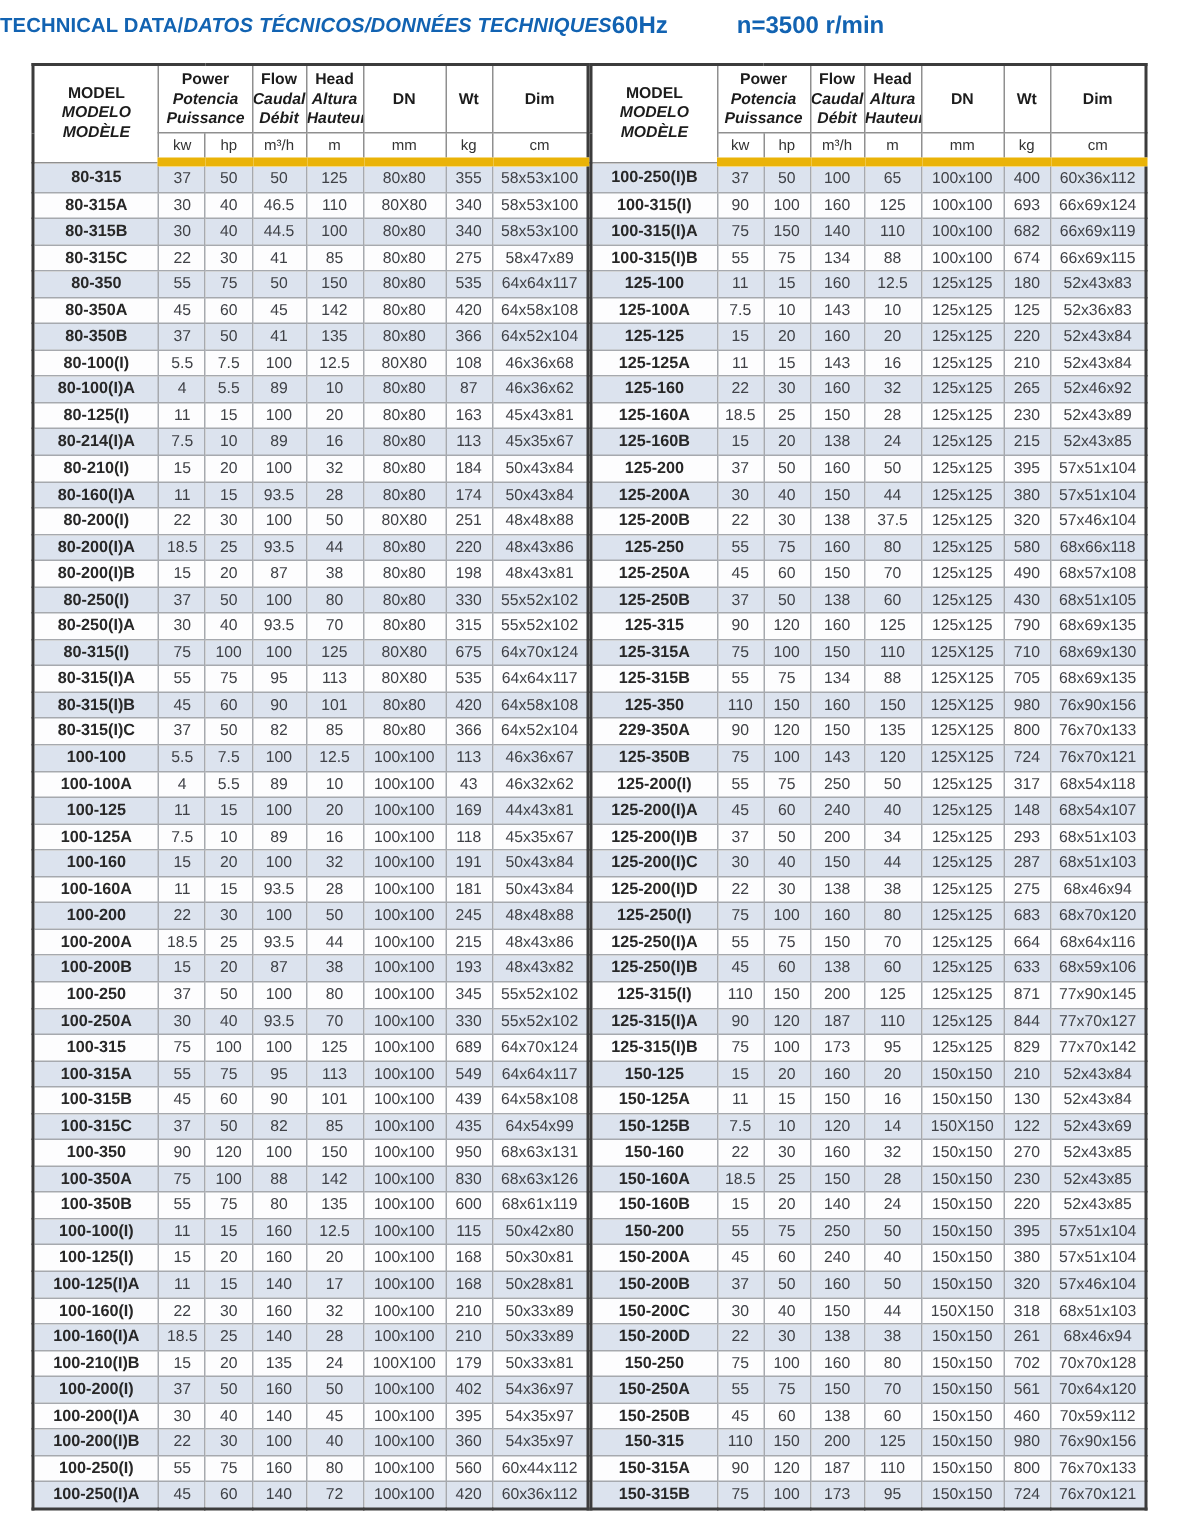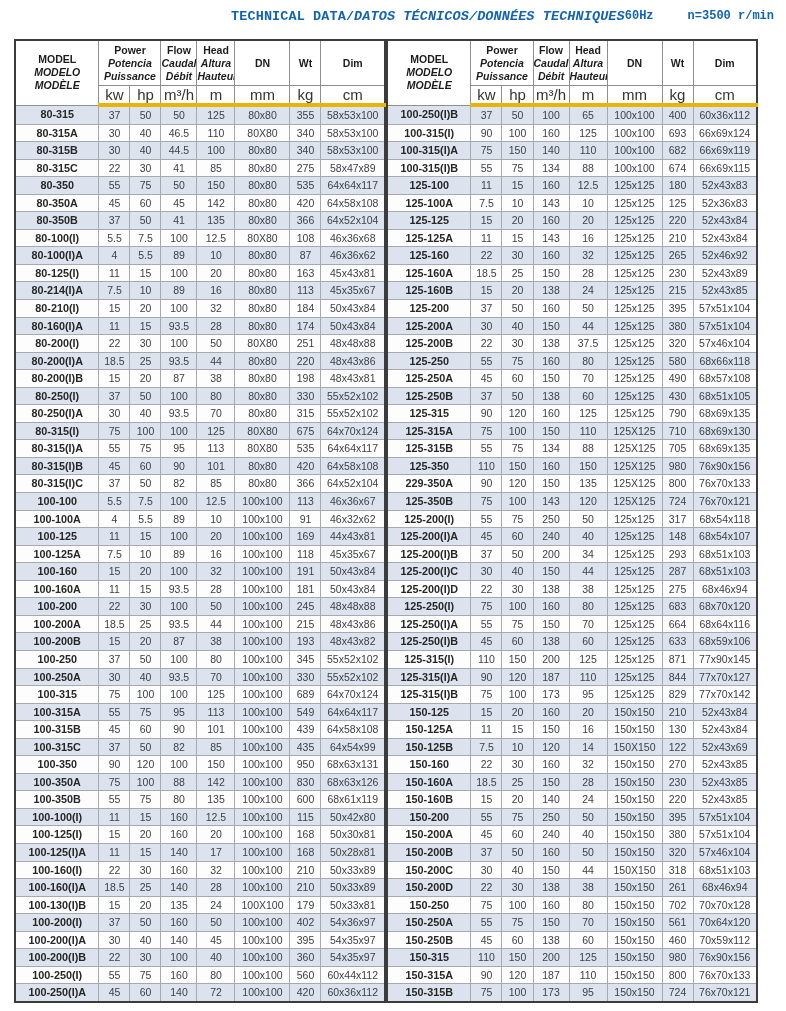--- a/index.html
+++ b/index.html
@@ -2,46 +2,45 @@
 <html><head>
 <meta charset="utf-8">
 <style>
   html,body{margin:0;padding:0;}
   body{
     width:786px;height:1011px;background:#ffffff;
     font-family:"Liberation Sans", sans-serif;
     -webkit-font-smoothing:antialiased;
   }
   .titlebar{
-    display:flex;justify-content:flex-end;align-items:flex-start;
+    display:flex;justify-content:flex-start;align-items:flex-start;
     padding:9px 10px 0 0;
-    font-family:Liberation Mono, monospace;
   }
   .title{color:#1263b2;font-size:13.5px;font-weight:bold;letter-spacing:0.1px;}
   .title .intl{font-style:italic;}
-  .specs{color:#1263b2;font-size:12px;font-weight:bold;display:flex;gap:34px;padding-right:2px;}
+  .specs{color:#1263b2;font-size:16px;font-weight:bold;display:flex;gap:46px;padding-right:2px;}
   .tables{
-    display:flex;justify-content:flex-end;
-    padding:0 28px 0 8px;margin-top:15px;
+    display:flex;justify-content:center;
+    padding:0 8px 0 8px;margin-top:15px;
   }
   table{
     width:370px;border-collapse:collapse;table-layout:fixed;
     border:2px solid #3c3c3c;
   }
   th,td{overflow:hidden;white-space:nowrap;}
   thead th{
     background:#ffffff;border:1px solid #8f8f8f;
     font-size:10.5px;color:#1c1c1c;vertical-align:middle;padding:0;
   }
   thead tr.names th{height:44px;}
   thead th .l1{display:block;font-weight:bold;line-height:13px;}
   thead th .l2{display:block;font-weight:bold;font-style:italic;line-height:13px;}
   thead tr.units th{
-    font-weight:normal;font-size:15px;color:#333333;height:16px;
-    border-bottom:4px solid #eab308;
+    font-weight:normal;font-size:10px;color:#333333;height:16px;
+    border-bottom:6px solid #eab308;
   }
   tbody td{
     border:1px solid #a6a9ae;height:16.55px;line-height:16.55px;
     text-align:center;font-size:10.5px;color:#3f4146;padding:0;
   }
   tbody td.model{font-weight:bold;color:#272727;font-size:10.8px;}
   tbody tr:nth-child(odd){background:#dce3ee;}
   tbody tr:nth-child(even){background:#fdfdfe;}
   th{text-align:center;}
 </style>
@@ -344,21 +343,21 @@
           <td>113</td>
           <td>46x36x67</td>
         </tr>
         <tr>
           <td class="model">100-100A</td>
           <td>4</td>
           <td>5.5</td>
           <td>89</td>
           <td>10</td>
           <td>100x100</td>
-          <td>91</td>
+          <td>43</td>
           <td>46x32x62</td>
         </tr>
         <tr>
           <td class="model">100-125</td>
           <td>11</td>
           <td>15</td>
           <td>100</td>
           <td>20</td>
           <td>100x100</td>
           <td>169</td>
@@ -558,21 +557,21 @@
           <td class="model">100-160(I)A</td>
           <td>18.5</td>
           <td>25</td>
           <td>140</td>
           <td>28</td>
           <td>100x100</td>
           <td>210</td>
           <td>50x33x89</td>
         </tr>
         <tr>
-          <td class="model">100-130(I)B</td>
+          <td class="model">100-210(I)B</td>
           <td>15</td>
           <td>20</td>
           <td>135</td>
           <td>24</td>
           <td>100X100</td>
           <td>179</td>
           <td>50x33x81</td>
         </tr>
         <tr>
           <td class="model">100-200(I)</td>

